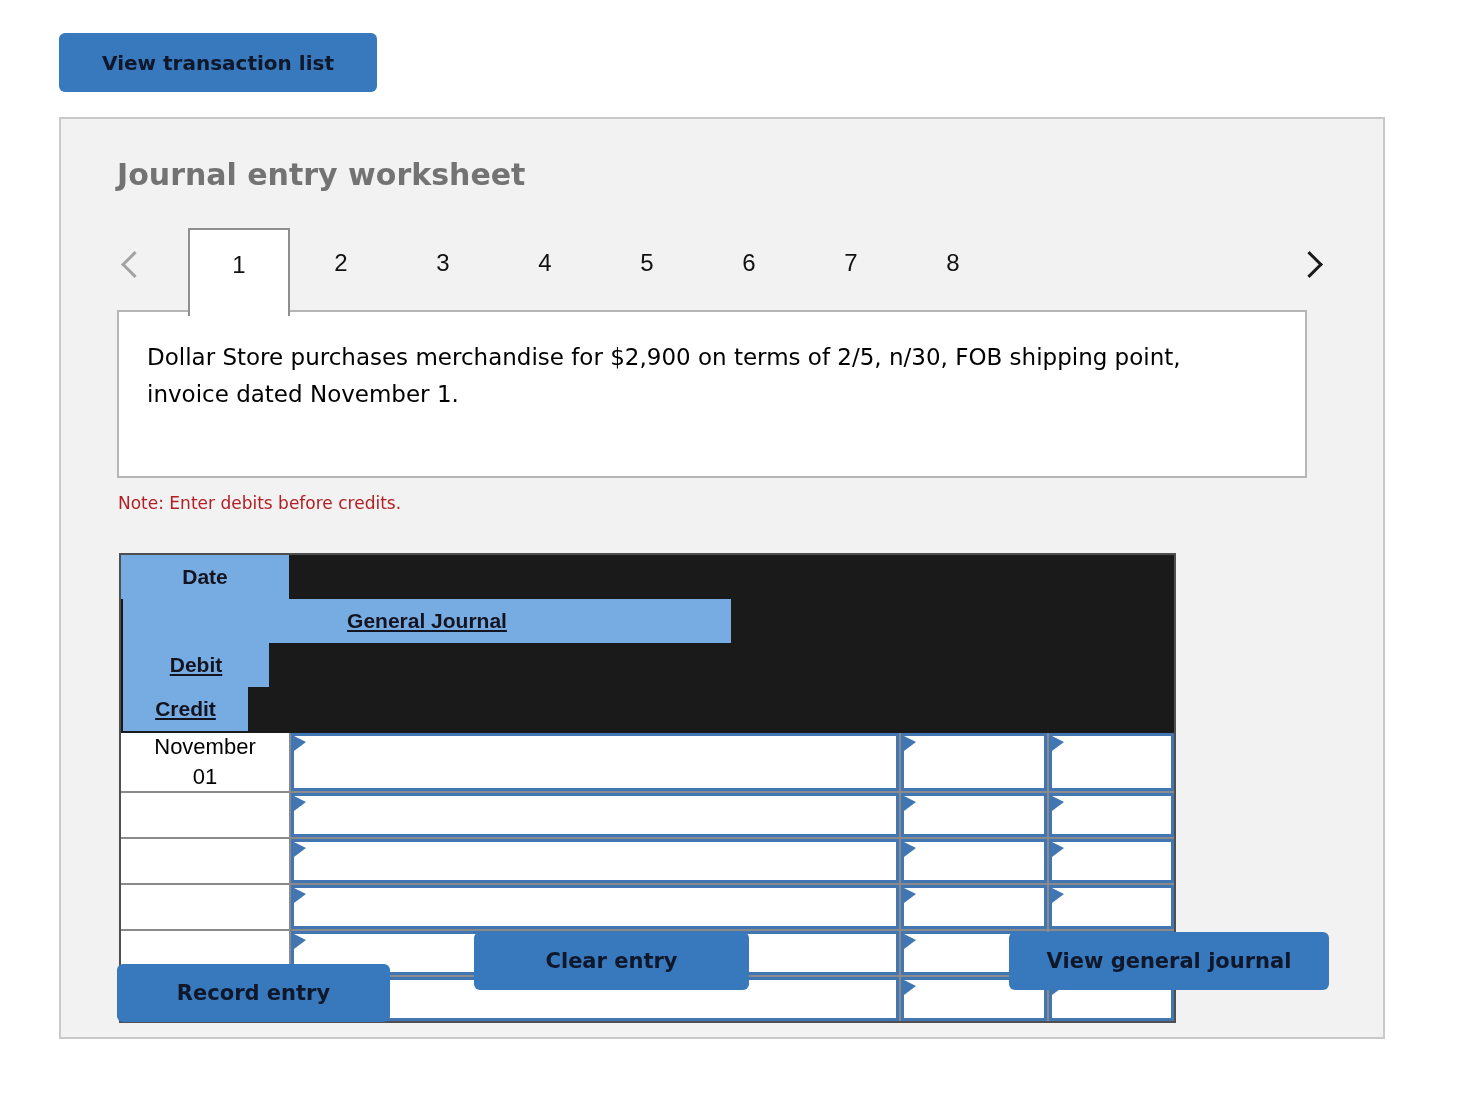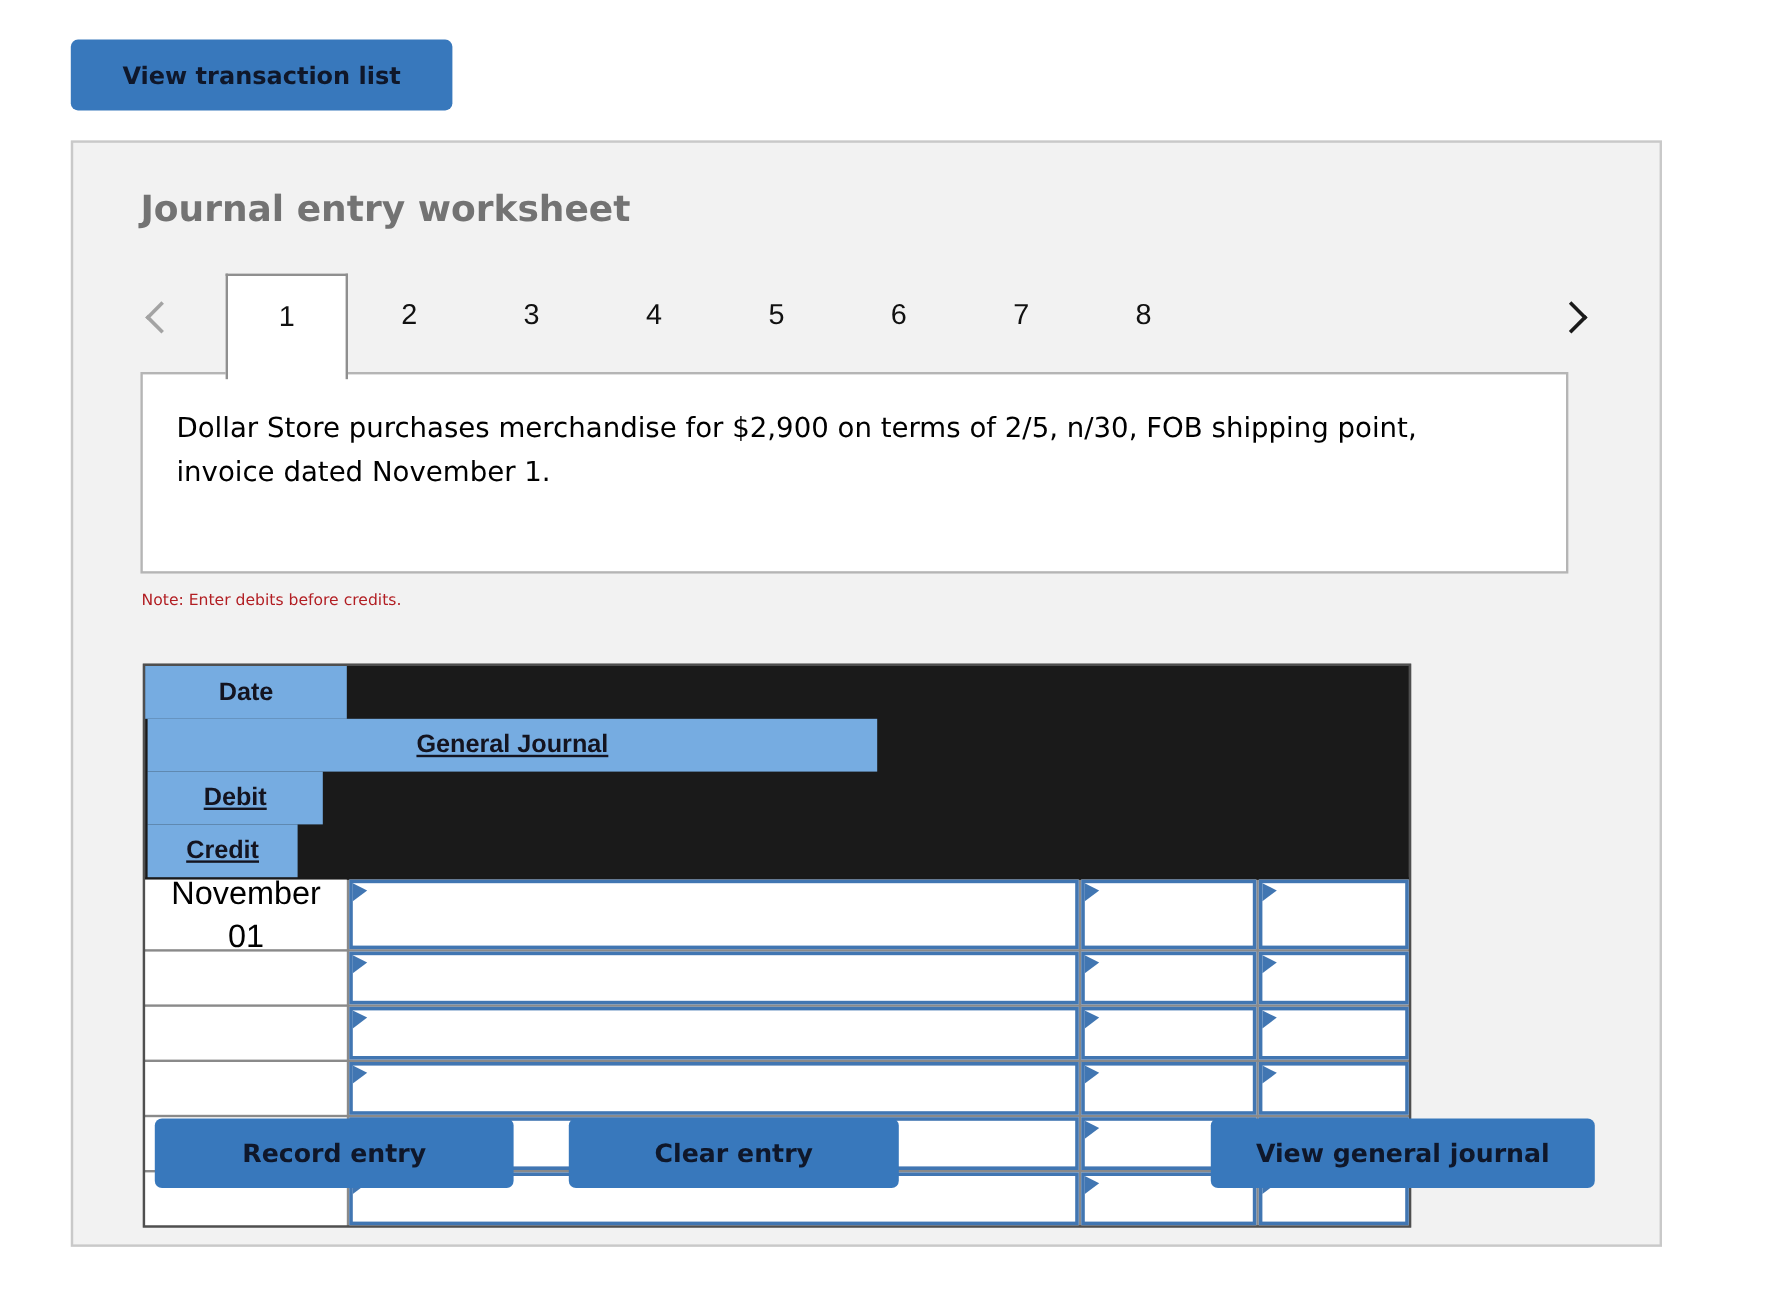--- a/index.html
+++ b/index.html
@@ -43,54 +43,54 @@
     position:absolute;left:56px;top:191px;width:1190px;height:168px;box-sizing:border-box;
     background:#fff;border:2px solid #b5b5b5;padding:27px 28px;z-index:1;
   }
   .desc-text{
     margin:0;max-width:1040px;font-family:"DejaVu Sans",sans-serif;
     font-size:23px;line-height:37px;color:#000;
   }
 
   .note-text{
     position:absolute;left:57px;top:374px;margin:0;
-    font-family:"DejaVu Sans",sans-serif;font-size:13px;color:#b21e23;
+    font-family:"DejaVu Sans",sans-serif;font-size:17px;color:#b21e23;
   }
 
   
   .jtable{position:absolute;left:58px;top:434px;background:#8a8a8a;border:2px solid #4f4f4f;}
   .hrow{display:flex;background:#1a1a1a;border-bottom:2px solid #1a1a1a;flex-direction:column;}
   .hcell{
     height:44px;background:#76ace1;display:flex;align-items:center;justify-content:center;
     font-weight:bold;font-size:21px;color:#141420;
   }
   .hcell + .hcell{margin-left:2px;text-decoration:underline;}
   .w-date{width:168px;} .w-gj{width:608px;} .w-debit{width:146px;} .w-credit{width:125px;}
 
   .brow{display:flex;height:44px;margin-top:2px;}
   .brow.first{height:58px;margin-top:0;}
   .date-cell{
     width:168px;background:#fff;box-sizing:border-box;padding:2px 24px;
     display:flex;align-items:center;justify-content:center;text-align:center;
-    font-size:27px;line-height:1.35;color:#000;
+    font-size:22px;line-height:1.35;color:#000;
   }
   .entry-cell{
     position:relative;background:#fff;box-sizing:border-box;margin-left:2px;
     border:3px solid #4176b2;cursor:text;
   }
   .flag{
     position:absolute;top:0;left:0;width:0;height:0;
     border-top:6px solid transparent;border-bottom:9px solid transparent;
     border-left:12px solid #4176b2;
   }
   .cell-val{position:absolute;left:16px;top:6px;font-size:20px;color:#000;}
 
   
   .footer-btn{position:absolute;top:813px;height:58px;font-size:21px;}
-  .record-btn{left:68px;width:299px;}
+  .record-btn{left:56px;width:273px;margin-top:32px;}
   .clear-btn{left:413px;width:275px;}
   .viewgj-btn{left:948px;width:320px;}
 </style>
 </head>
 <body>
 
 <button class="blue-btn view-transaction-btn">View transaction list</button>
 
 <div class="panel">
 

